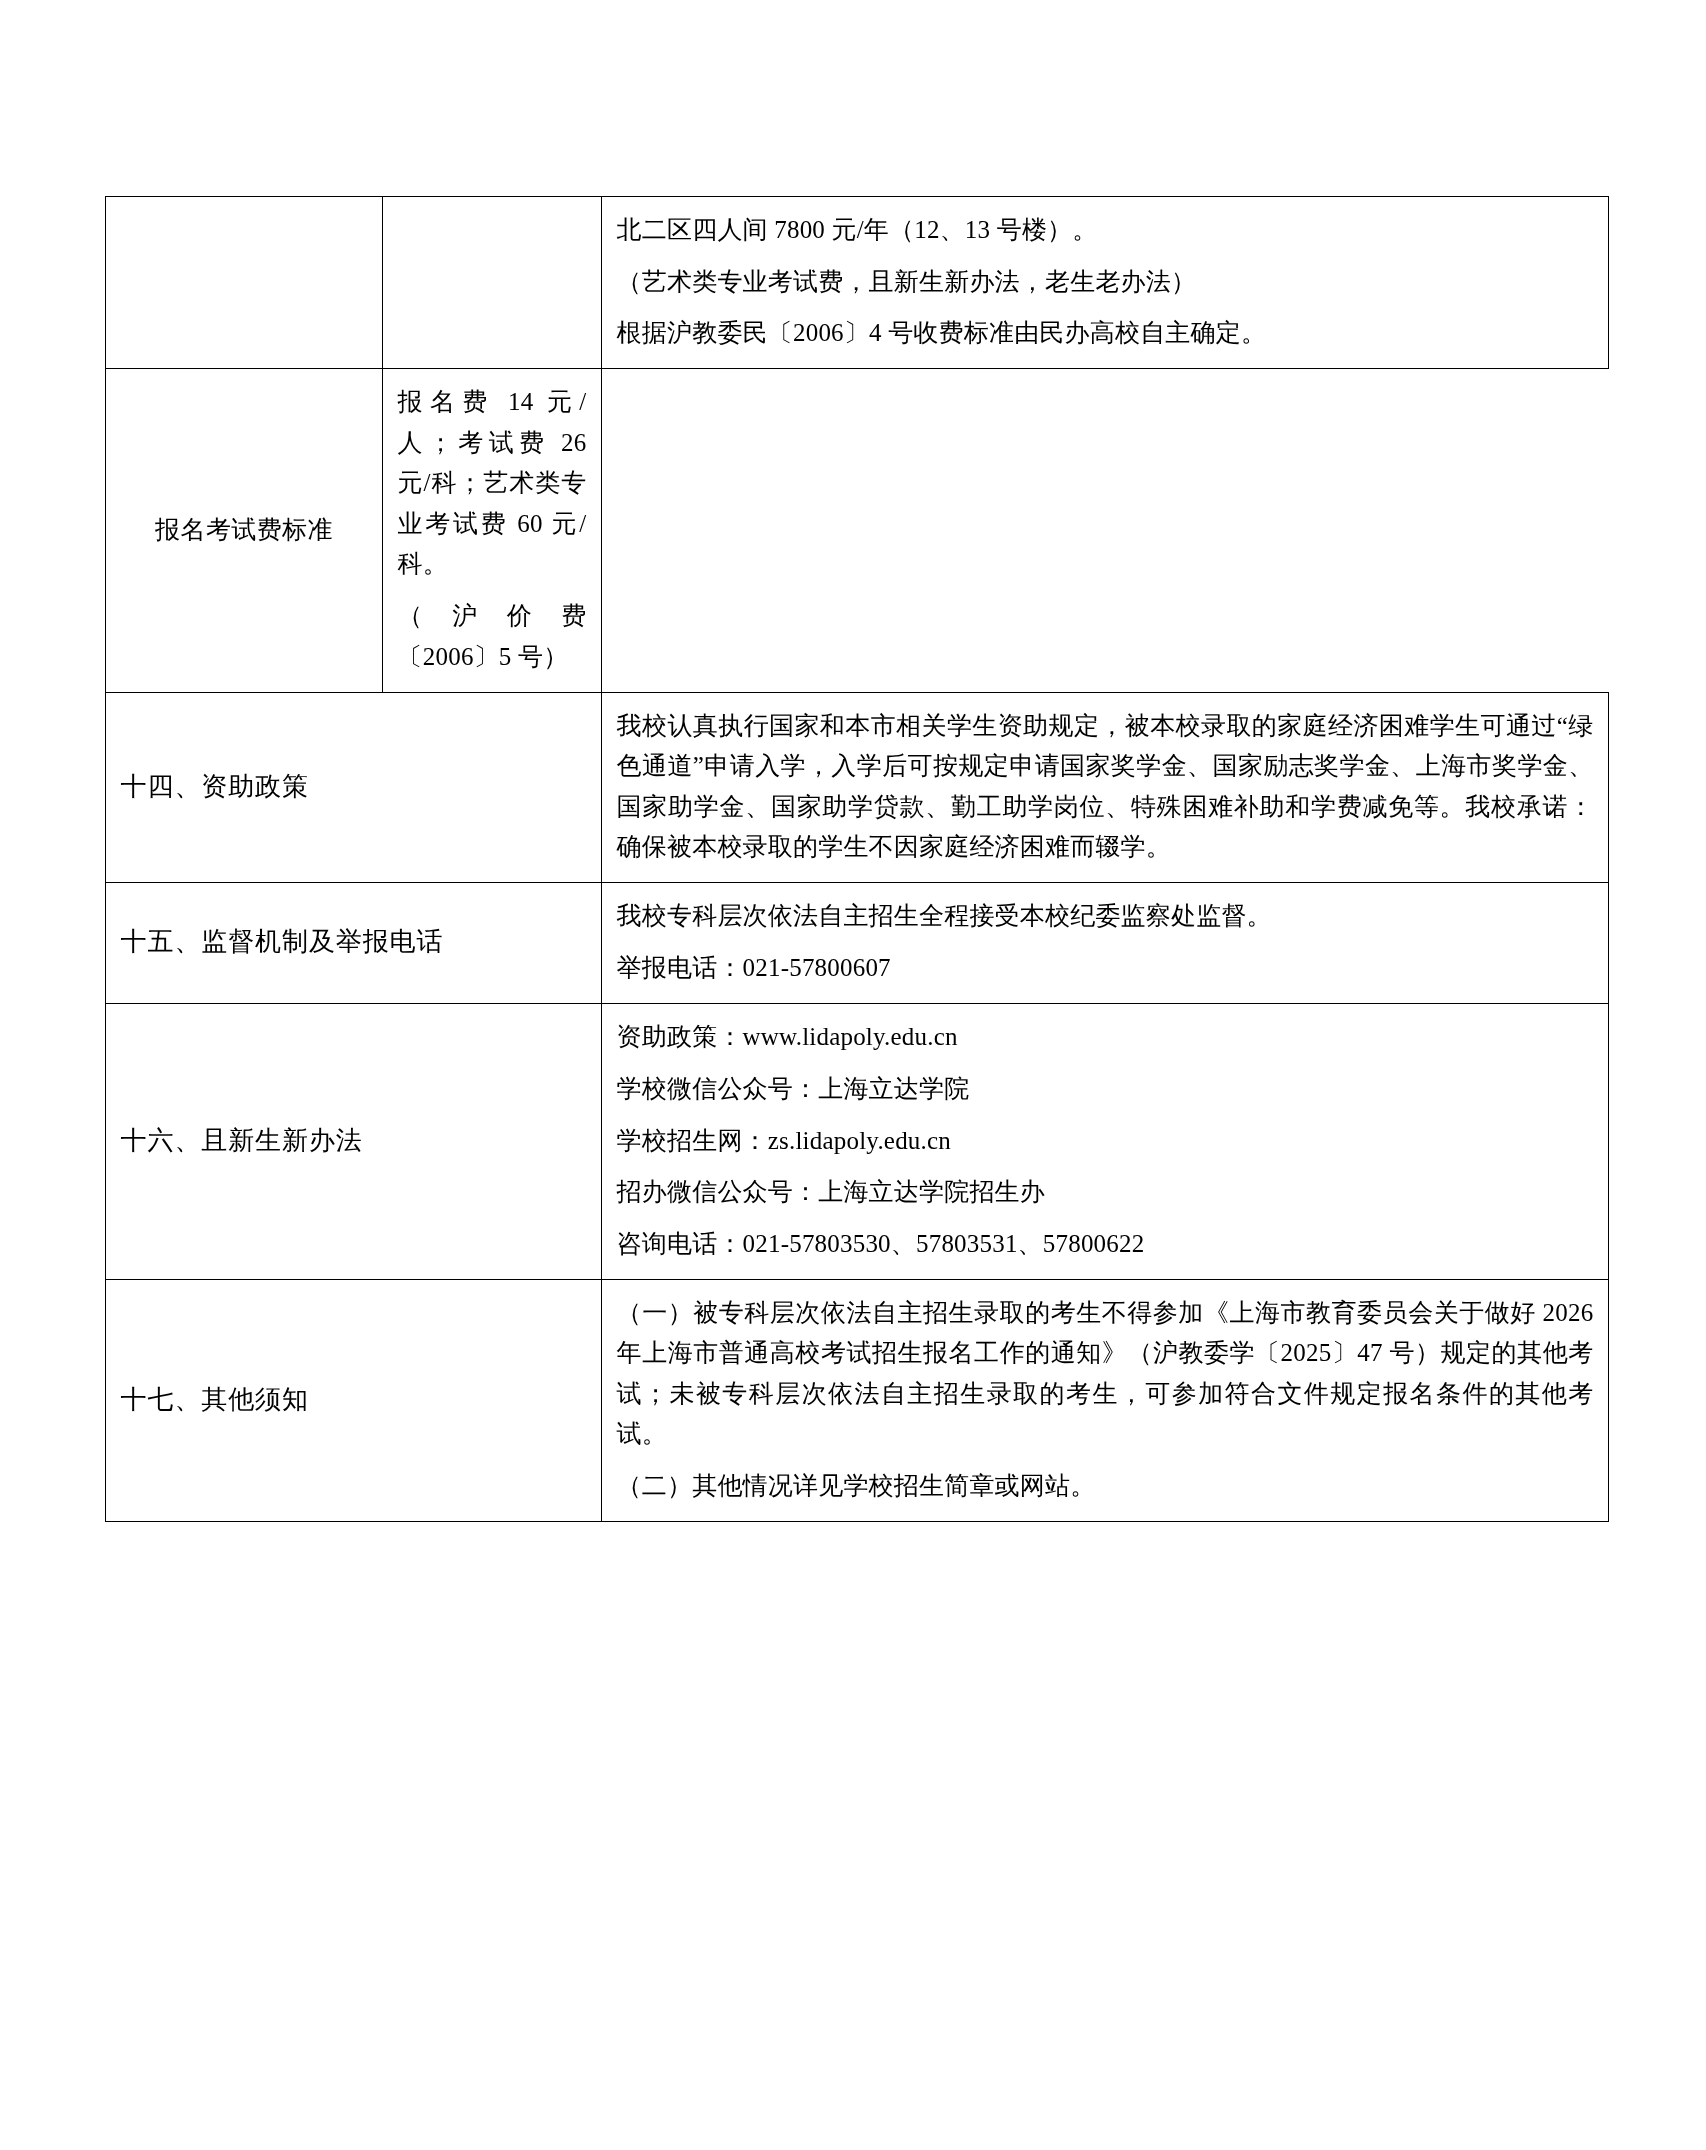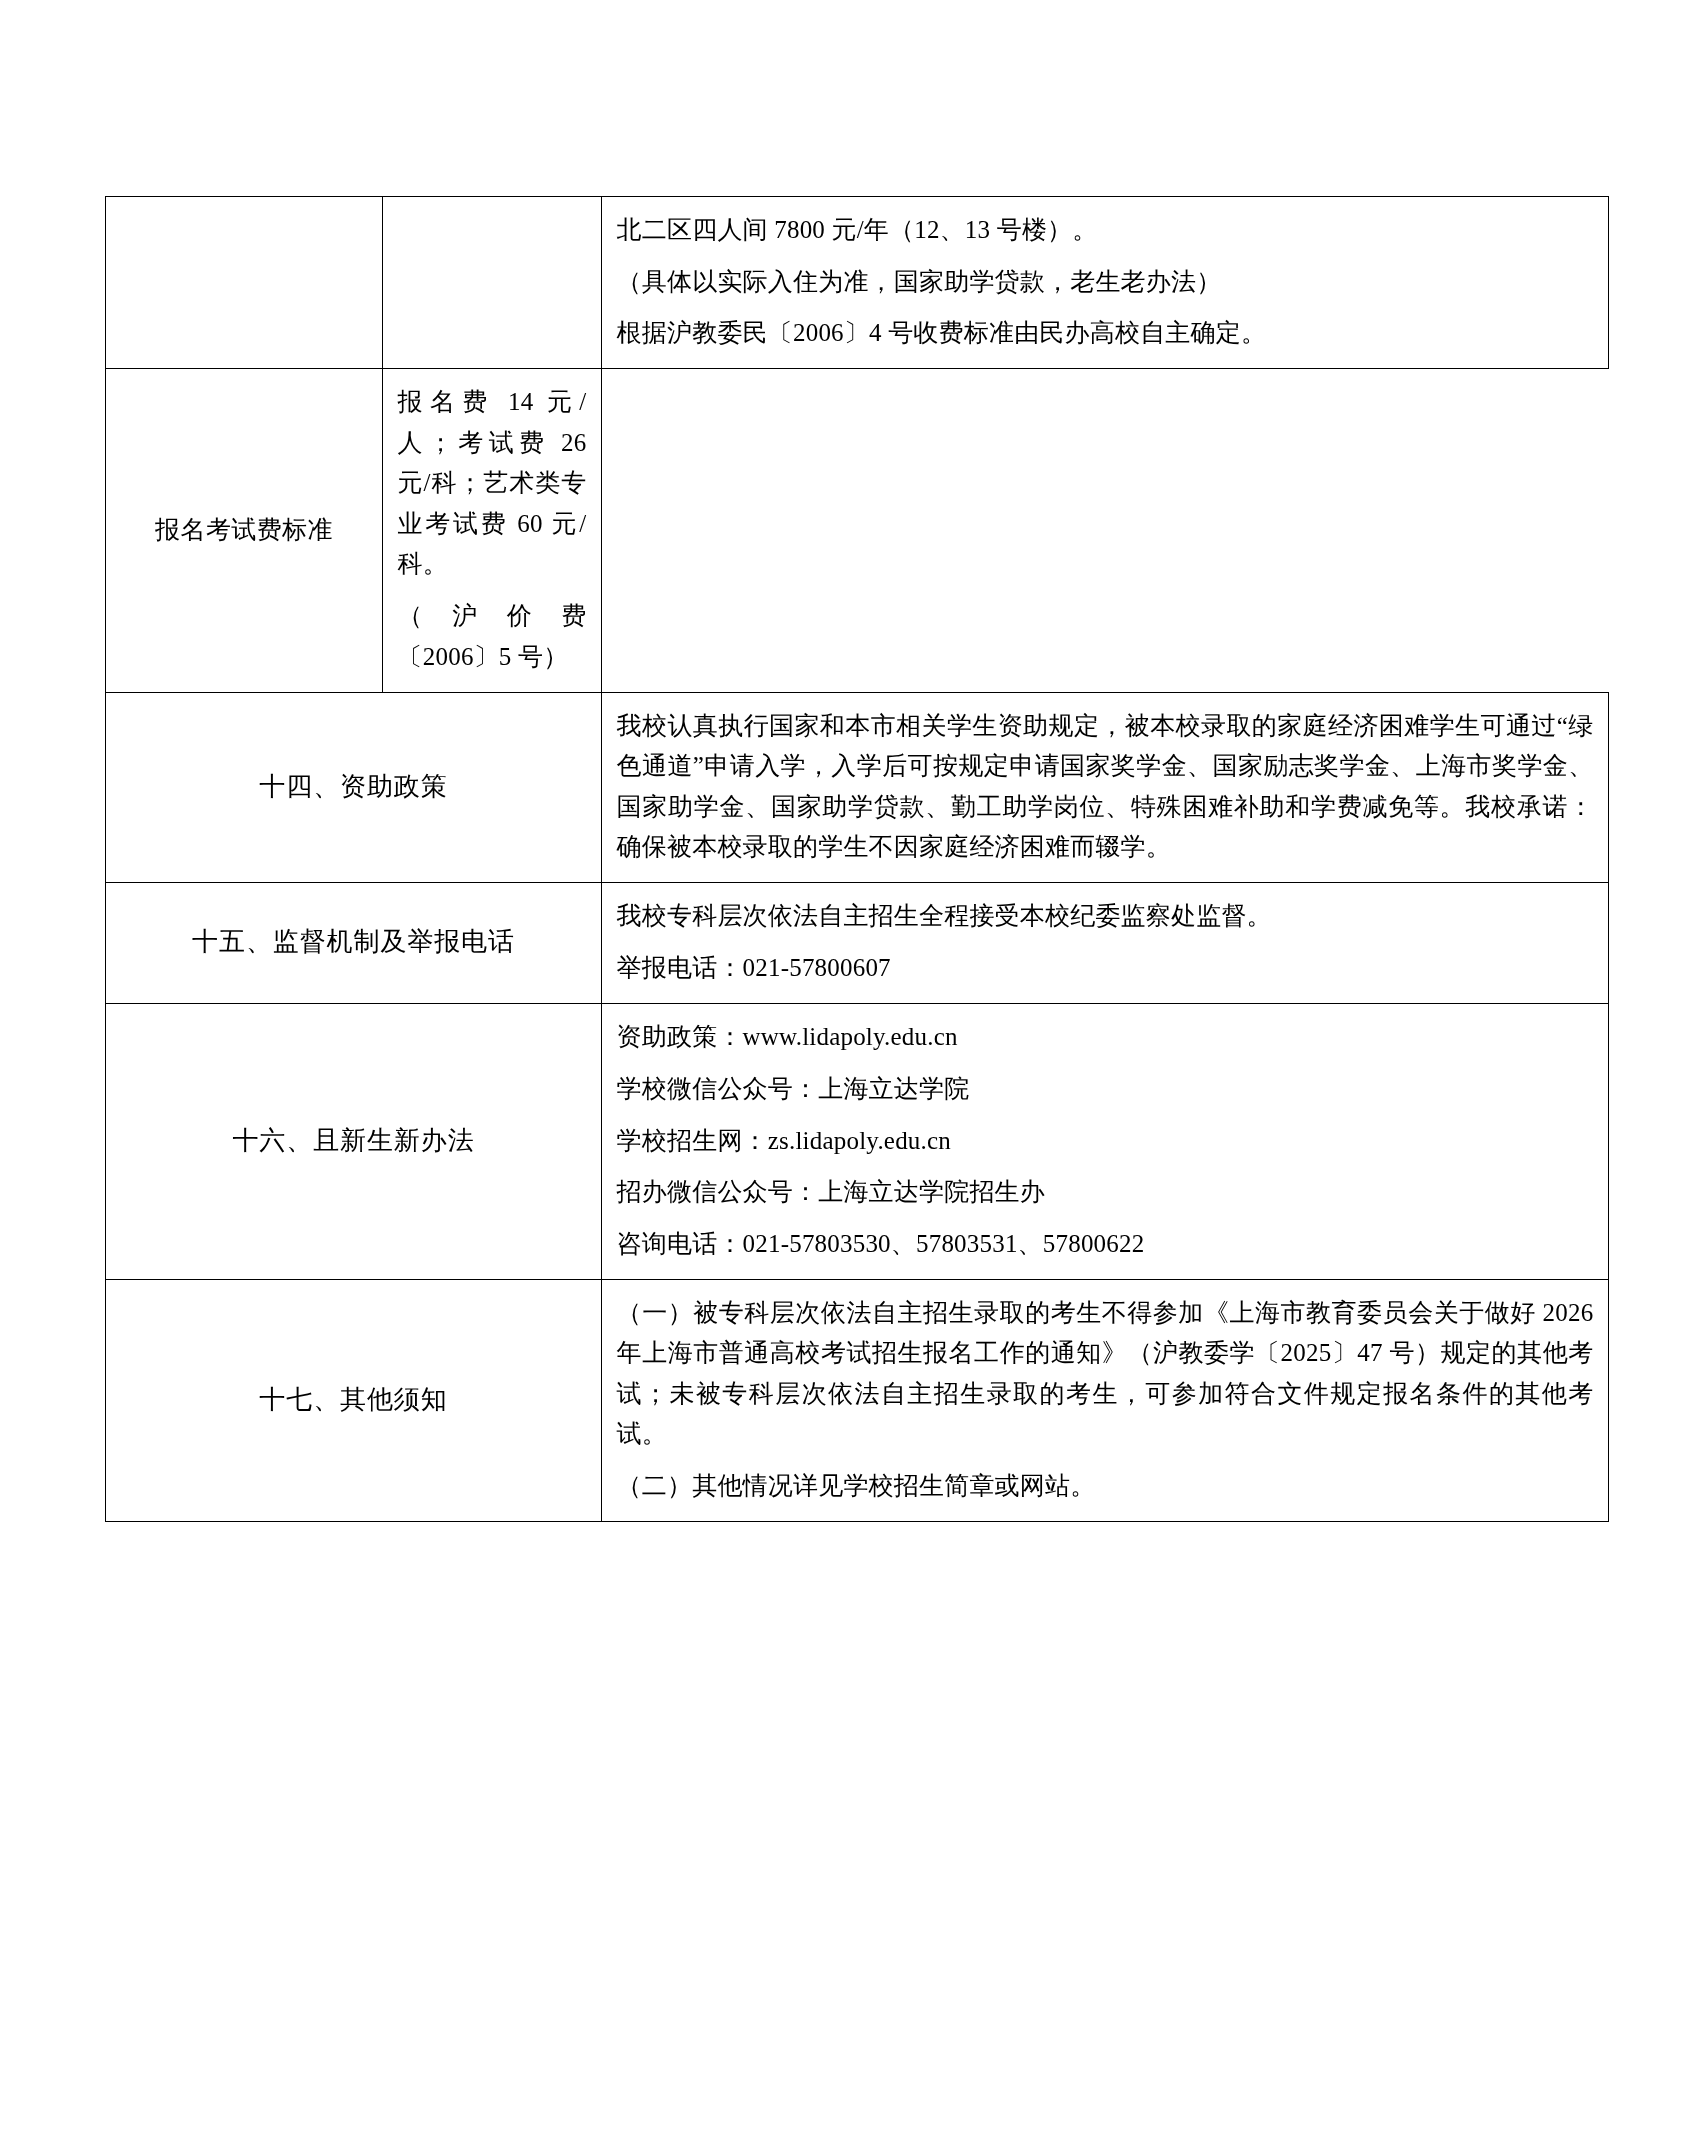--- a/index.html
+++ b/index.html
@@ -35,21 +35,21 @@
     padding: 13px 14.6px 14.6px 14.6px;
     box-sizing: border-box;
   }
   .col-label   { width: 277px; }
   .col-sublabel{ width: 219px; }
   .col-content { width: 1007px; margin-top: 12px; }
 
   .label-text {
     font-size: 26px;
     line-height: 1.55;
-    text-align: center;
+    text-align: left;
     letter-spacing: 0.9px;
     white-space: nowrap;
   }
   .sublabel-text {
     font-size: 25px;
     line-height: 1.62;
     text-align: center;
     letter-spacing: 0.4px;
   }
   .content-line {
@@ -82,21 +82,21 @@
 
       <tr class="row-continuation">
         <td class="col-label cell-mid">
           <div class="label-text"></div>
         </td>
         <td class="col-sublabel cell-mid">
           <div class="sublabel-text"></div>
         </td>
         <td class="col-content cell-mid">
           <p class="content-line">北二区四人间 7800 元/年（12、13 号楼）。</p>
-          <p class="content-line">（具体以实际入住为准，国家助学贷款，老生老办法）</p>
+          <p class="content-line">（艺术类专业考试费，且新生新办法，老生老办法）</p>
           <p class="content-line">根据沪教委民〔2006〕4 号收费标准由民办高校自主确定。</p>
         </td>
       </tr>
 
       <tr class="row-fee">
         <td class="col-sublabel cell-mid">
           <div class="sublabel-text">报名考试费标准</div>
         </td>
         <td class="col-content cell-mid">
           <p class="content-line">报名费 14 元/人；考试费 26 元/科；艺术类专业考试费 60 元/科。</p>

